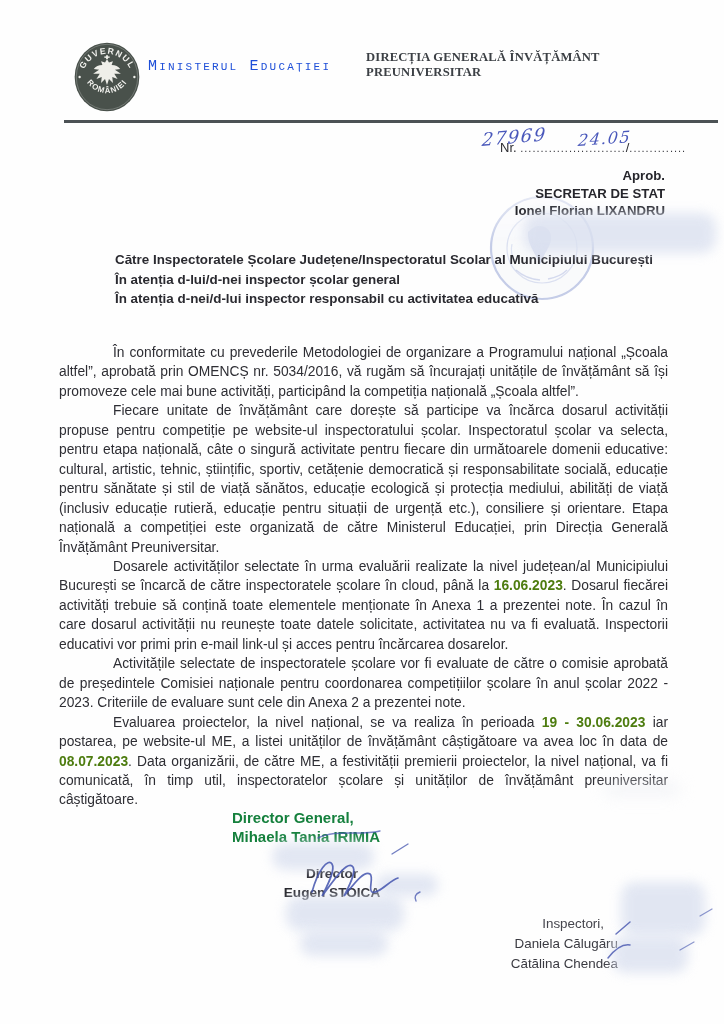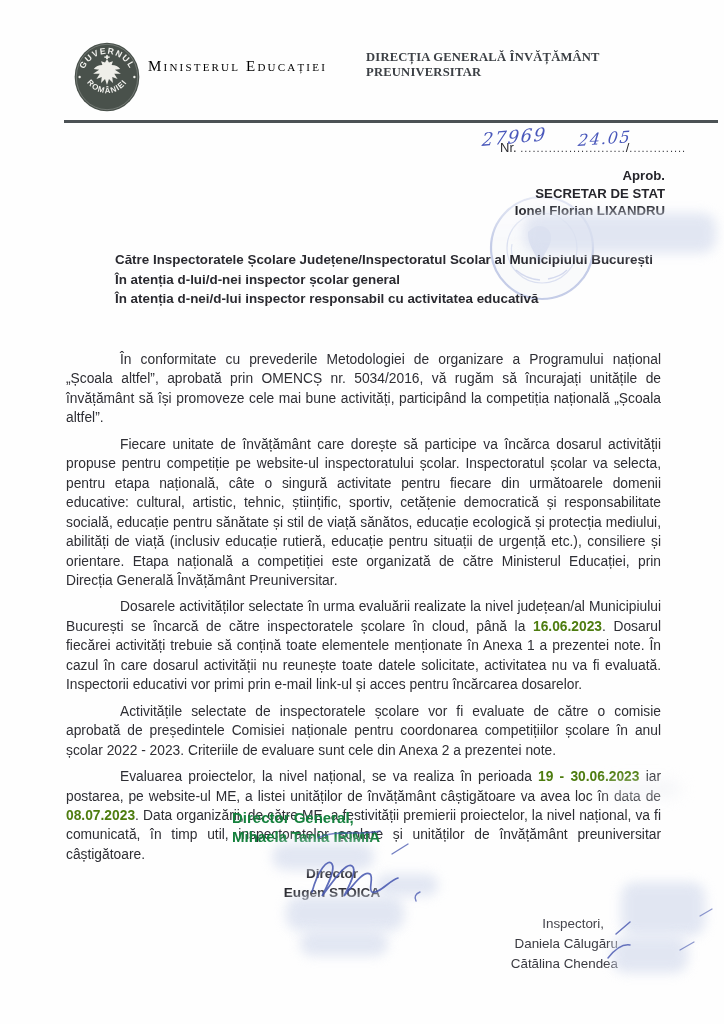--- a/index.html
+++ b/index.html
@@ -5,22 +5,22 @@
   html,body{margin:0;padding:0;background:#9a9a9a;}
   .page{
     position:relative;width:724px;height:1024px;margin:0 auto;
     background:#fefefe;overflow:hidden;
     font-family:"Liberation Sans",sans-serif;color:#2c2c31;
   }
   
   .seal{position:absolute;left:74px;top:42px;width:66px;height:70px;}
   .ministry{
     position:absolute;left:148px;top:58px;
-    font-family:Liberation Serif, serif;font-variant:small-caps;
-    font-size:15px;letter-spacing:2.2px;color:#000000;
+    font-family:Liberation Mono, monospace;font-variant:small-caps;
+    font-size:15px;letter-spacing:2.2px;color:#1d4ed8;
   }
   .direction{
     position:absolute;left:366px;top:50px;width:340px;
     font-family:"Liberation Serif",serif;font-weight:bold;
     font-size:12.6px;letter-spacing:.2px;color:#3c4045;
   }
   .rule{position:absolute;left:64px;top:120px;width:654px;height:2.5px;background:#4c5255;}
   
   .nrline{position:absolute;left:453px;top:140px;font-size:13px;color:#2c2c31;white-space:nowrap;}
   .nrline .lbl{font-weight:normal;padding-left:47px;}
@@ -47,21 +47,21 @@
   
   .addressee{
     position:absolute;left:115px;top:250px;width:560px;z-index:2;
     font-weight:bold;font-size:13.4px;line-height:19.6px;color:#2a2a30;
   }
   
   .bodytext{
     position:absolute;left:59px;top:343px;width:609px;
     font-size:13.8px;line-height:19.45px;text-align:justify;color:#2e2e34;
   }
-  .bodytext p{margin:7px;text-indent:54px;}
+  .bodytext p{margin:0;text-indent:54px;}
   .bodytext b{color:#4d7c0f;}
   
   .sig-dg{
     position:absolute;left:232px;top:808px;width:176px;text-align:left;
     font-weight:bold;font-size:15px;line-height:19px;color:#15803d;z-index:2;
   }
   .sig-dir{
     position:absolute;left:252px;top:864px;width:160px;text-align:center;
     font-weight:bold;font-size:13.6px;line-height:19px;color:#26262c;z-index:2;
   }

